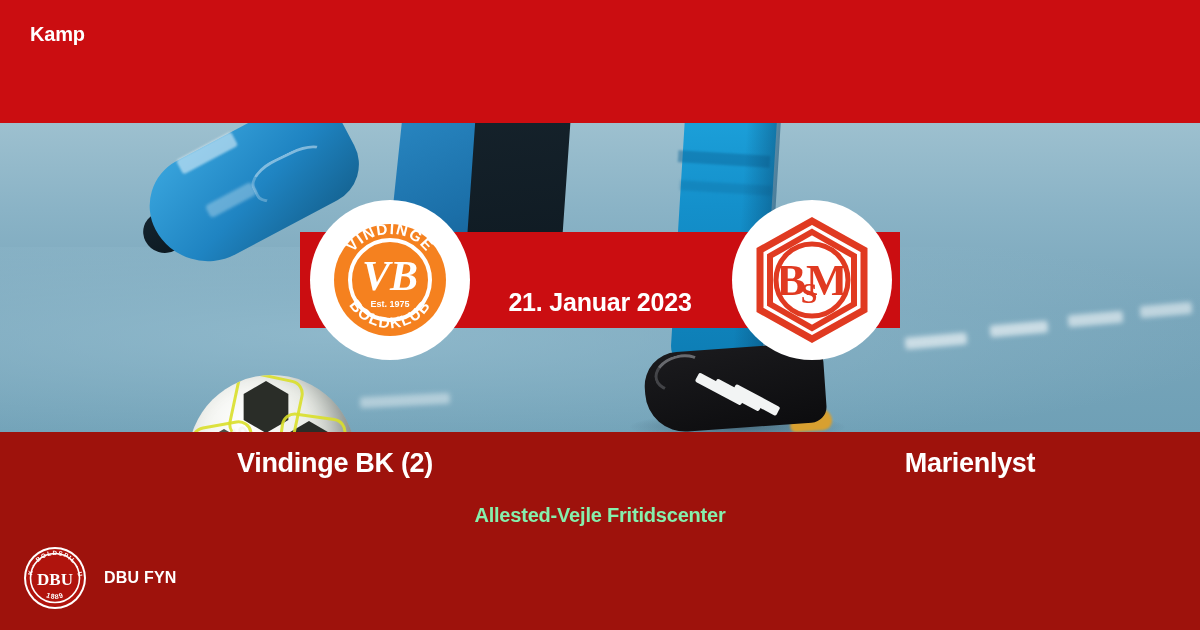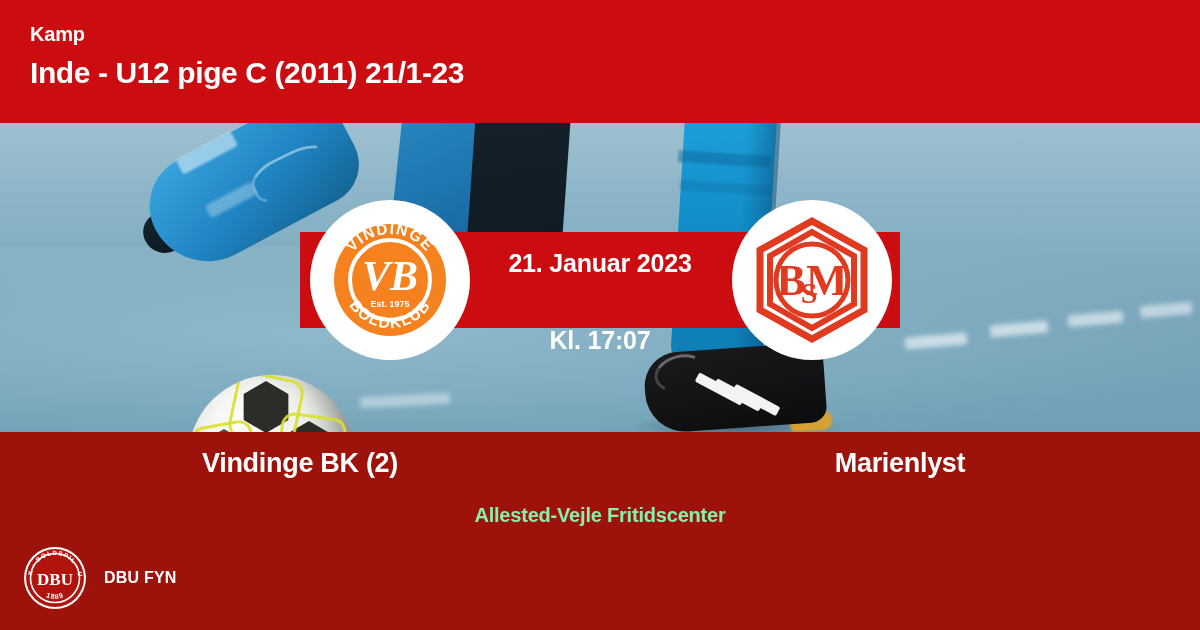--- a/index.html
+++ b/index.html
@@ -307,20 +307,21 @@
     width: 1200px;
     display: flex;
   }
   .team-name {
     flex: 0 0 50%;
     text-align: center;
     color: #ffffff;
     font-size: 27px;
     font-weight: bold;
     letter-spacing: -0.3px;
+    margin-left: 35px;
   }
   .venue {
     position: absolute;
     left: 0; top: 72px;
     width: 1200px;
     text-align: center;
     color: #86efac;
     font-size: 20px;
     font-weight: bold;
     letter-spacing: -0.2px;
@@ -340,21 +341,20 @@
     letter-spacing: 0.2px;
   }
 </style>
 </head>
 <body>
 
 <div class="poster">
 
   <div class="header">
     <div class="header-kicker">Kamp</div>
-    <div class="header-title">Inde - U12 pige C (2011) 21/1-23</div>
   </div>
 
   <div class="photo">
     <div class="photo-floor"></div>
     <div class="photo-floor-haze"></div>
 
     <div class="court-line cl-c"></div>
     <div class="court-line cl-h"></div>
     <div class="court-line cl-d"></div>
     <div class="court-line cl-e"></div>
@@ -390,21 +390,20 @@
     <div class="shoe-right-toe"></div>
     <div class="shoe-right"></div>
     <div class="stripe st-1"></div>
     <div class="stripe st-2"></div>
     <div class="stripe st-3"></div>
     <div class="shoe-right-lace"></div>
   </div>
 
   <div class="date-banner">
     <div class="date-line">21. Januar 2023</div>
-    <div class="date-line">Kl. 17:07</div>
   </div>
 
   <div class="logo-disc logo-home">
     <svg width="136" height="136" viewBox="0 0 136 136">
       <defs>
         <path id="arcTop" d="M 22,68 A 46,46 0 0 1 114,68"></path>
         <path id="arcBot" d="M 20,68 A 48,48 0 0 0 116,68"></path>
       </defs>
       <circle cx="68" cy="68" r="56" fill="#f5811f"></circle>
       <circle cx="68" cy="68" r="40" fill="none" stroke="#ffffff" stroke-width="4"></circle>

